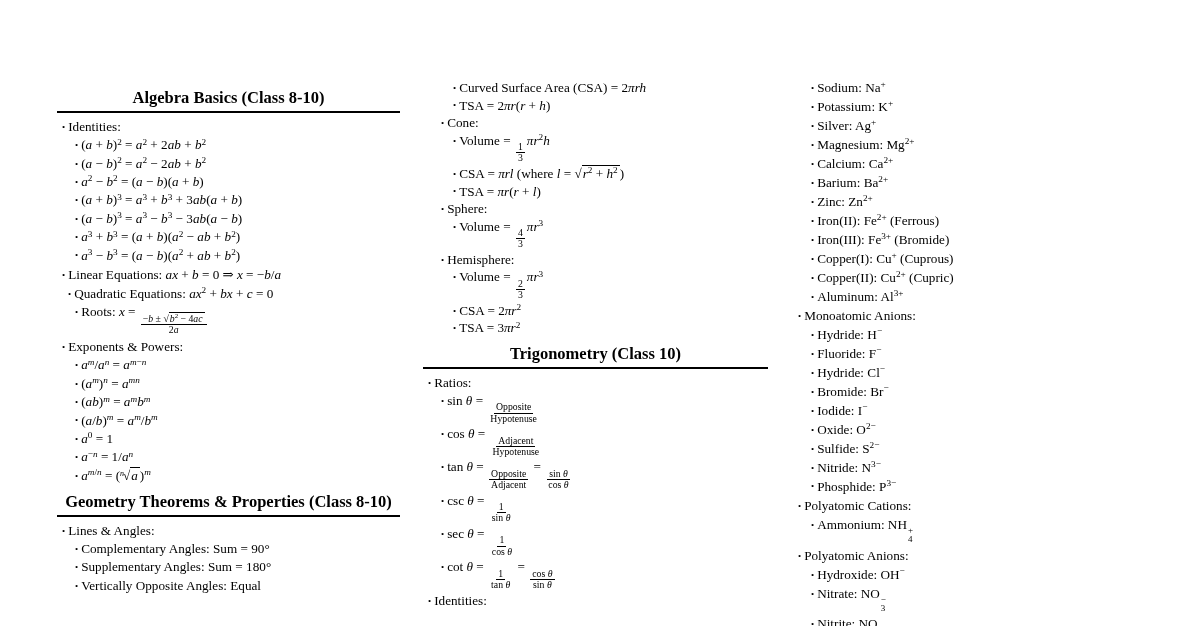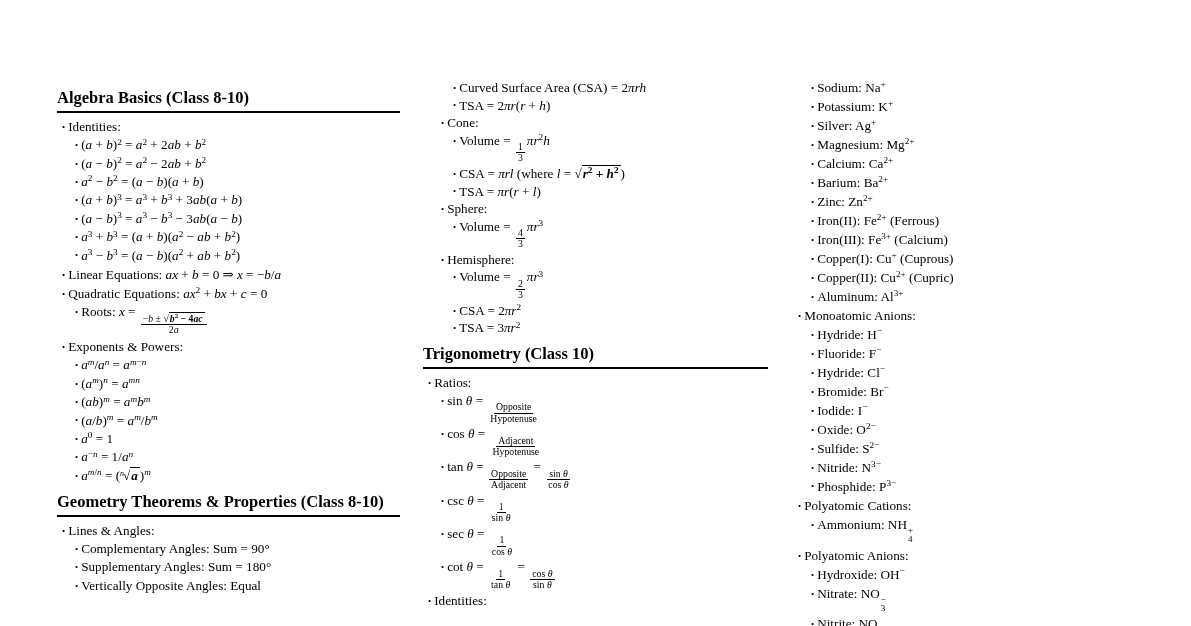--- a/index.html
+++ b/index.html
@@ -3,57 +3,57 @@
 <meta charset="utf-8">
 <style>
   html,body{margin:0;padding:0;}
   body{position:relative;width:1191px;height:626px;overflow:hidden;background:#ffffff;color:#000000;
        font-family:"Liberation Serif","DejaVu Serif",serif;}
   .page{position:absolute;inset:0;}
   .col{position:absolute;}
   #col-left{left:57px;top:88px;width:343px;}
   #col-mid{left:423px;top:80px;width:345px;}
   #col-right{left:793px;top:80px;width:370px;}
-  .heading{font-size:16.5px;font-weight:bold;border-bottom:2px solid #000;padding-bottom:3px;margin:9px 0 6px 0;}
+  .heading{font-size:16.5px;font-weight:bold;border-bottom:2px solid #000;padding-bottom:3px;margin:9px 0 6px 0;text-align:center;}
   .col .heading:first-child{margin-top:0;}
   .item{font-size:13.2px;line-height:1.15;margin-bottom:3.2px;white-space:nowrap;}
   #col-mid .item{margin-bottom:2.4px;}
   #col-right .item{margin-bottom:3.8px;}
   .lvl1{padding-left:5px;}
   .lvl2{padding-left:18px;}
   .lvl3{padding-left:30px;}
   .bul{font-size:9px;vertical-align:0.12em;margin-right:3px;}
   .bl{font-weight:normal;}
   .it{font-style:italic;}
   .m sup,.m sub{font-size:0.7em;line-height:0;vertical-align:baseline;position:relative;}
   .m sup{top:-0.5em;}
   .ss{display:inline-flex;flex-direction:column;align-items:flex-start;font-size:0.68em;line-height:1;vertical-align:-0.45em;margin-left:1px;}
   .fr{display:inline-flex;flex-direction:column;align-items:center;font-size:0.74em;line-height:1.05;vertical-align:-0.55em;margin:0 2px;text-align:center;}
   .fr .fn{border-bottom:1px solid #000;padding:0 2px;}
   .fr .fd{padding:0 2px;}
   .sq{white-space:nowrap;}
-  .sq .sqi{border-top:1px solid #000;padding:0 2px 0 1px;font-weight:bold;}
+  .sq .sqi{border-top:1px solid #000;padding:0 2px 0 1px;}
   .sqx{font-size:0.6em;line-height:0;position:relative;top:-0.5em;margin-right:-1px;}
 </style>
 </head>
 <body>
 
 <div class="page">
   <div class="col" id="col-left">
       <div class="heading">Algebra Basics (Class 8-10)</div>
       <div class="item lvl1"><span class="bul">•</span><span class="bl">Identities:</span></div>
       <div class="item lvl2"><span class="bul">•</span><span class="m"><span>(</span><span class="it">a</span><span> + </span><span class="it">b</span><span>)</span><sup class="sc"><span>2</span></sup><span> = </span><span class="it">a</span><sup class="sc"><span>2</span></sup><span> + 2</span><span class="it">ab</span><span> + </span><span class="it">b</span><sup class="sc"><span>2</span></sup></span></div>
       <div class="item lvl2"><span class="bul">•</span><span class="m"><span>(</span><span class="it">a</span><span> − </span><span class="it">b</span><span>)</span><sup class="sc"><span>2</span></sup><span> = </span><span class="it">a</span><sup class="sc"><span>2</span></sup><span> − 2</span><span class="it">ab</span><span> + </span><span class="it">b</span><sup class="sc"><span>2</span></sup></span></div>
       <div class="item lvl2"><span class="bul">•</span><span class="m"><span class="it">a</span><sup class="sc"><span>2</span></sup><span> − </span><span class="it">b</span><sup class="sc"><span>2</span></sup><span> = (</span><span class="it">a</span><span> − </span><span class="it">b</span><span>)(</span><span class="it">a</span><span> + </span><span class="it">b</span><span>)</span></span></div>
       <div class="item lvl2"><span class="bul">•</span><span class="m"><span>(</span><span class="it">a</span><span> + </span><span class="it">b</span><span>)</span><sup class="sc"><span>3</span></sup><span> = </span><span class="it">a</span><sup class="sc"><span>3</span></sup><span> + </span><span class="it">b</span><sup class="sc"><span>3</span></sup><span> + 3</span><span class="it">ab</span><span>(</span><span class="it">a</span><span> + </span><span class="it">b</span><span>)</span></span></div>
       <div class="item lvl2"><span class="bul">•</span><span class="m"><span>(</span><span class="it">a</span><span> − </span><span class="it">b</span><span>)</span><sup class="sc"><span>3</span></sup><span> = </span><span class="it">a</span><sup class="sc"><span>3</span></sup><span> − </span><span class="it">b</span><sup class="sc"><span>3</span></sup><span> − 3</span><span class="it">ab</span><span>(</span><span class="it">a</span><span> − </span><span class="it">b</span><span>)</span></span></div>
       <div class="item lvl2"><span class="bul">•</span><span class="m"><span class="it">a</span><sup class="sc"><span>3</span></sup><span> + </span><span class="it">b</span><sup class="sc"><span>3</span></sup><span> = (</span><span class="it">a</span><span> + </span><span class="it">b</span><span>)(</span><span class="it">a</span><sup class="sc"><span>2</span></sup><span> − </span><span class="it">ab</span><span> + </span><span class="it">b</span><sup class="sc"><span>2</span></sup><span>)</span></span></div>
       <div class="item lvl2"><span class="bul">•</span><span class="m"><span class="it">a</span><sup class="sc"><span>3</span></sup><span> − </span><span class="it">b</span><sup class="sc"><span>3</span></sup><span> = (</span><span class="it">a</span><span> − </span><span class="it">b</span><span>)(</span><span class="it">a</span><sup class="sc"><span>2</span></sup><span> + </span><span class="it">ab</span><span> + </span><span class="it">b</span><sup class="sc"><span>2</span></sup><span>)</span></span></div>
       <div class="item lvl1" style="margin-top: 4px;"><span class="bul">•</span><span class="bl">Linear Equations:</span><span class="rm"> </span><span class="m"><span class="it">ax</span><span> + </span><span class="it">b</span><span> = 0 ⇒ </span><span class="it">x</span><span> = −</span><span class="it">b</span><span>/</span><span class="it">a</span></span></div>
-      <div class="item lvl1" style="margin-top: 4px;"><span class="bul">•</span><span class="bl">Quadratic Equations:</span><span class="rm"> </span><span class="m"><span class="it">ax</span><sup class="sc"><span>2</span></sup><span> + </span><span class="it">bx</span><span> + </span><span class="it">c</span><span> = 0</span></span></div>
+      <div class="item lvl1" style="margin-top: 4px; margin-left: 6px;"><span class="bul">•</span><span class="bl">Quadratic Equations:</span><span class="rm"> </span><span class="m"><span class="it">ax</span><sup class="sc"><span>2</span></sup><span> + </span><span class="it">bx</span><span> + </span><span class="it">c</span><span> = 0</span></span></div>
       <div class="item lvl2"><span class="bul">•</span><span class="bl">Roots:</span><span class="rm"> </span><span class="m"><span class="it">x</span><span> = </span><span class="fr">
             <span class="fn"><span>−</span><span class="it">b</span><span> ± </span><span class="sq"><span class="rad">√</span><span class="sqi"><span class="it">b</span><sup class="sc"><span>2</span></sup><span> − 4</span><span class="it">ac</span></span></span></span>
             <span class="fd"><span>2</span><span class="it">a</span></span>
           </span></span></div>
       <div class="item lvl1" style="margin-top: 4px;"><span class="bul">•</span><span class="bl">Exponents &amp; Powers:</span></div>
       <div class="item lvl2"><span class="bul">•</span><span class="m"><span class="it">a</span><sup class="sc"><span class="it">m</span></sup><span>/</span><span class="it">a</span><sup class="sc"><span class="it">n</span></sup><span> = </span><span class="it">a</span><sup class="sc"><span class="it">m</span><span>−</span><span class="it">n</span></sup></span></div>
       <div class="item lvl2"><span class="bul">•</span><span class="m"><span>(</span><span class="it">a</span><sup class="sc"><span class="it">m</span></sup><span>)</span><sup class="sc"><span class="it">n</span></sup><span> = </span><span class="it">a</span><sup class="sc"><span class="it">mn</span></sup></span></div>
       <div class="item lvl2"><span class="bul">•</span><span class="m"><span>(</span><span class="it">ab</span><span>)</span><sup class="sc"><span class="it">m</span></sup><span> = </span><span class="it">a</span><sup class="sc"><span class="it">m</span></sup><span class="it">b</span><sup class="sc"><span class="it">m</span></sup></span></div>
       <div class="item lvl2"><span class="bul">•</span><span class="m"><span>(</span><span class="it">a</span><span>/</span><span class="it">b</span><span>)</span><sup class="sc"><span class="it">m</span></sup><span> = </span><span class="it">a</span><sup class="sc"><span class="it">m</span></sup><span>/</span><span class="it">b</span><sup class="sc"><span class="it">m</span></sup></span></div>
       <div class="item lvl2"><span class="bul">•</span><span class="m"><span class="it">a</span><sup class="sc"><span>0</span></sup><span> = 1</span></span></div>
@@ -123,21 +123,21 @@
     </div>
   <div class="col" id="col-right">
       <div class="item lvl2"><span class="bul">•</span><span class="rm">Sodium: </span><span class="m"><span>Na</span><sup class="sc"><span>+</span></sup></span></div>
       <div class="item lvl2"><span class="bul">•</span><span class="rm">Potassium: </span><span class="m"><span>K</span><sup class="sc"><span>+</span></sup></span></div>
       <div class="item lvl2"><span class="bul">•</span><span class="rm">Silver: </span><span class="m"><span>Ag</span><sup class="sc"><span>+</span></sup></span></div>
       <div class="item lvl2"><span class="bul">•</span><span class="rm">Magnesium: </span><span class="m"><span>Mg</span><sup class="sc"><span>2+</span></sup></span></div>
       <div class="item lvl2"><span class="bul">•</span><span class="rm">Calcium: </span><span class="m"><span>Ca</span><sup class="sc"><span>2+</span></sup></span></div>
       <div class="item lvl2"><span class="bul">•</span><span class="rm">Barium: </span><span class="m"><span>Ba</span><sup class="sc"><span>2+</span></sup></span></div>
       <div class="item lvl2"><span class="bul">•</span><span class="rm">Zinc: </span><span class="m"><span>Zn</span><sup class="sc"><span>2+</span></sup></span></div>
       <div class="item lvl2"><span class="bul">•</span><span class="rm">Iron(II): </span><span class="m"><span>Fe</span><sup class="sc"><span>2+</span></sup></span><span class="rm"> (Ferrous)</span></div>
-      <div class="item lvl2"><span class="bul">•</span><span class="rm">Iron(III): </span><span class="m"><span>Fe</span><sup class="sc"><span>3+</span></sup></span><span class="rm"> (Calcium)</span></div>
+      <div class="item lvl2"><span class="bul">•</span><span class="rm">Iron(III): </span><span class="m"><span>Fe</span><sup class="sc"><span>3+</span></sup></span><span class="rm"> (Bromide)</span></div>
       <div class="item lvl2"><span class="bul">•</span><span class="rm">Copper(I): </span><span class="m"><span>Cu</span><sup class="sc"><span>+</span></sup></span><span class="rm"> (Cuprous)</span></div>
       <div class="item lvl2"><span class="bul">•</span><span class="rm">Copper(II): </span><span class="m"><span>Cu</span><sup class="sc"><span>2+</span></sup></span><span class="rm"> (Cupric)</span></div>
       <div class="item lvl2"><span class="bul">•</span><span class="rm">Aluminum: </span><span class="m"><span>Al</span><sup class="sc"><span>3+</span></sup></span></div>
       <div class="item lvl1" style="margin-top: 4px;"><span class="bul">•</span><span class="bl">Monoatomic Anions:</span></div>
       <div class="item lvl2"><span class="bul">•</span><span class="rm">Hydride: </span><span class="m"><span>H</span><sup class="sc"><span>−</span></sup></span></div>
       <div class="item lvl2"><span class="bul">•</span><span class="rm">Fluoride: </span><span class="m"><span>F</span><sup class="sc"><span>−</span></sup></span></div>
       <div class="item lvl2"><span class="bul">•</span><span class="rm">Hydride: </span><span class="m"><span>Cl</span><sup class="sc"><span>−</span></sup></span></div>
       <div class="item lvl2"><span class="bul">•</span><span class="rm">Bromide: </span><span class="m"><span>Br</span><sup class="sc"><span>−</span></sup></span></div>
       <div class="item lvl2"><span class="bul">•</span><span class="rm">Iodide: </span><span class="m"><span>I</span><sup class="sc"><span>−</span></sup></span></div>
       <div class="item lvl2"><span class="bul">•</span><span class="rm">Oxide: </span><span class="m"><span>O</span><sup class="sc"><span>2−</span></sup></span></div>

